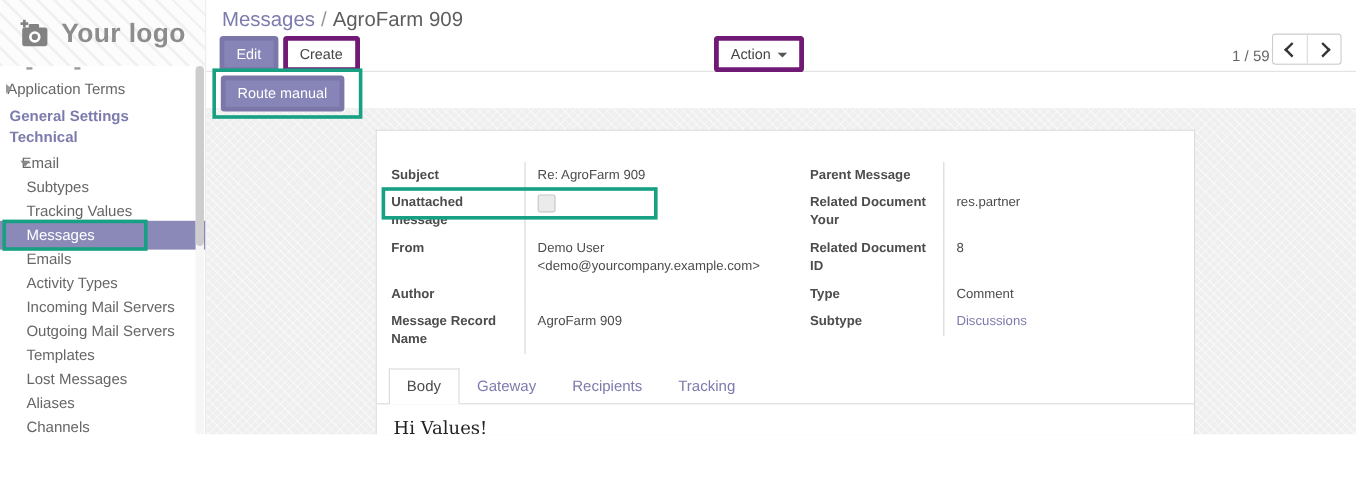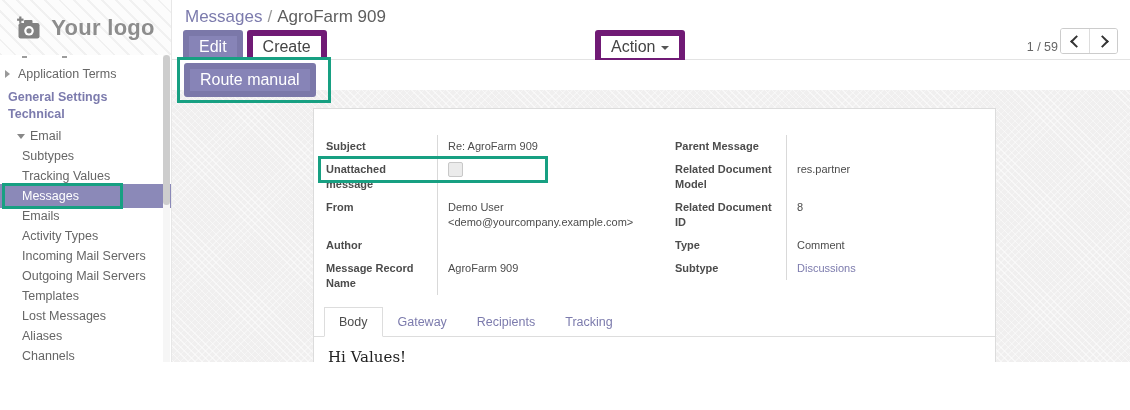--- a/index.html
+++ b/index.html
@@ -11,21 +11,21 @@
              border-right:1px solid #e7e7e7; box-sizing:border-box; }
   .logo-area { height:55px; display:flex; align-items:center; justify-content:center; gap:9px;
                color:#8d8d8d; font-size:22px; font-weight:bold; letter-spacing:.3px;
                background:repeating-linear-gradient(45deg, rgba(110,110,110,.08) 0 2px, transparent 2px 10px), #fcfcfc; }
   .clipped-marks { position:relative; height:9px; }
   .clipped-marks i { position:absolute; top:1px; width:5px; height:2px; background:#9c9c9c; }
   .clipped-marks i:nth-child(1){ left:22px; } .clipped-marks i:nth-child(2){ left:62px; }
 
   #snav { font-size:12.5px; color:#666; }
   .srow { position:relative; height:20px; line-height:20px; cursor:pointer; white-space:nowrap; }
-  .srow.top { padding-left:18px; }
+  .srow.top { padding-left:6px; }
   .srow.heading { padding-left:8px; height:17px; line-height:17px; font-weight:bold; color:var(--link_purple,#7c7bad); }
   .srow.child { padding-left:22px; }
   #snav .srow:nth-child(1) { margin-bottom:5px; }
   #snav .srow:nth-child(4) { margin-top:3px;margin-left:12px; }
   .srow.selected { background:var(--selected_purple,#8b89b8); color:#fff; height:24px; line-height:24px; margin:-2px 0; }
   .arr { position:absolute; left:5px; width:0; height:0; }
   .arr-right { top:6px; border-top:4px solid transparent; border-bottom:4px solid transparent; border-left:5px solid #999; }
   .arr-down  { top:8px; border-left:4px solid transparent; border-right:4px solid transparent; border-top:5px solid #888; }
   .hl-box { position:absolute; left:2px; top:-1px; width:121px; height:26px; box-sizing:border-box;
             border:3px solid var(--highlight_green,#17a082); pointer-events:none; z-index:4; }
@@ -33,22 +33,22 @@
   .sb-thumb { position:absolute; top:0; left:0; width:7px; height:150px; background:#cdcdcd; border-radius:4px; }
 
   
   .main { position:absolute; left:172px; top:0; right:0; height:410px; }
   .topbar { position:relative; height:60px; background:#fff; border-bottom:1px solid #e3e3e3; box-sizing:border-box; }
   .breadcrumb { position:absolute; left:13px; top:7px; font-size:17px; color:#777; }
   .bc-link { color:var(--link_purple,#7c7bad); cursor:pointer; }
   .bc-sep { color:#999; margin:0 5px; }
   .bc-current { color:#5e5e5e; }
 
-  .btn { font-family:inherit; font-size:16px; line-height:14px; border-radius:3px; padding:4px 10px;
-         border:6px solid #701a75; background:#fff; color:#444; cursor:pointer; }
+  .btn { font-family:inherit; font-size:12px; line-height:14px; border-radius:3px; padding:4px 10px;
+         border:4px solid #701a75; background:#fff; color:#444; cursor:pointer; }
   .btn.primary { background:var(--accent_purple,#8784b7); border-color:#7b78a9; color:#fff; }
   .btn-row { position:absolute; left:11px; top:30px; display:flex; gap:4px; }
   .action-btn { position:absolute; left:423px; top:30px; }
   .caret { display:inline-block; width:0; height:0; border-left:4px solid transparent; border-right:4px solid transparent;
            border-top:4px solid #555; margin-left:6px; vertical-align:middle; }
 
   .pager { position:absolute; right:12px; top:28px; display:flex; align-items:flex-end; gap:2px; font-size:12.5px; color:#666; }
   .pager-btns { display:flex; border:1px solid #ccc; border-radius:3px; overflow:hidden; background:#fff; }
   .pager-btn { width:28px; height:24px; background:#fff; border:none; cursor:pointer;
                display:flex; align-items:center; justify-content:center; padding:0; }
@@ -255,21 +255,21 @@
     <div class="flabel">Message Record Name</div>
     <div class="fvalue">AgroFarm 909</div>
   </div>
             </div>
           <div class="fgroup right" id="group-right">
               <div class="frow">
     <div class="flabel">Parent Message</div>
     <div class="fvalue"></div>
   </div>
               <div class="frow">
-    <div class="flabel">Related Document Model</div>
+    <div class="flabel">Related Document Your</div>
     <div class="fvalue">res.partner</div>
   </div>
               <div class="frow">
     <div class="flabel">Related Document ID</div>
     <div class="fvalue">8</div>
   </div>
               <div class="frow">
     <div class="flabel">Type</div>
     <div class="fvalue">Comment</div>
   </div>

